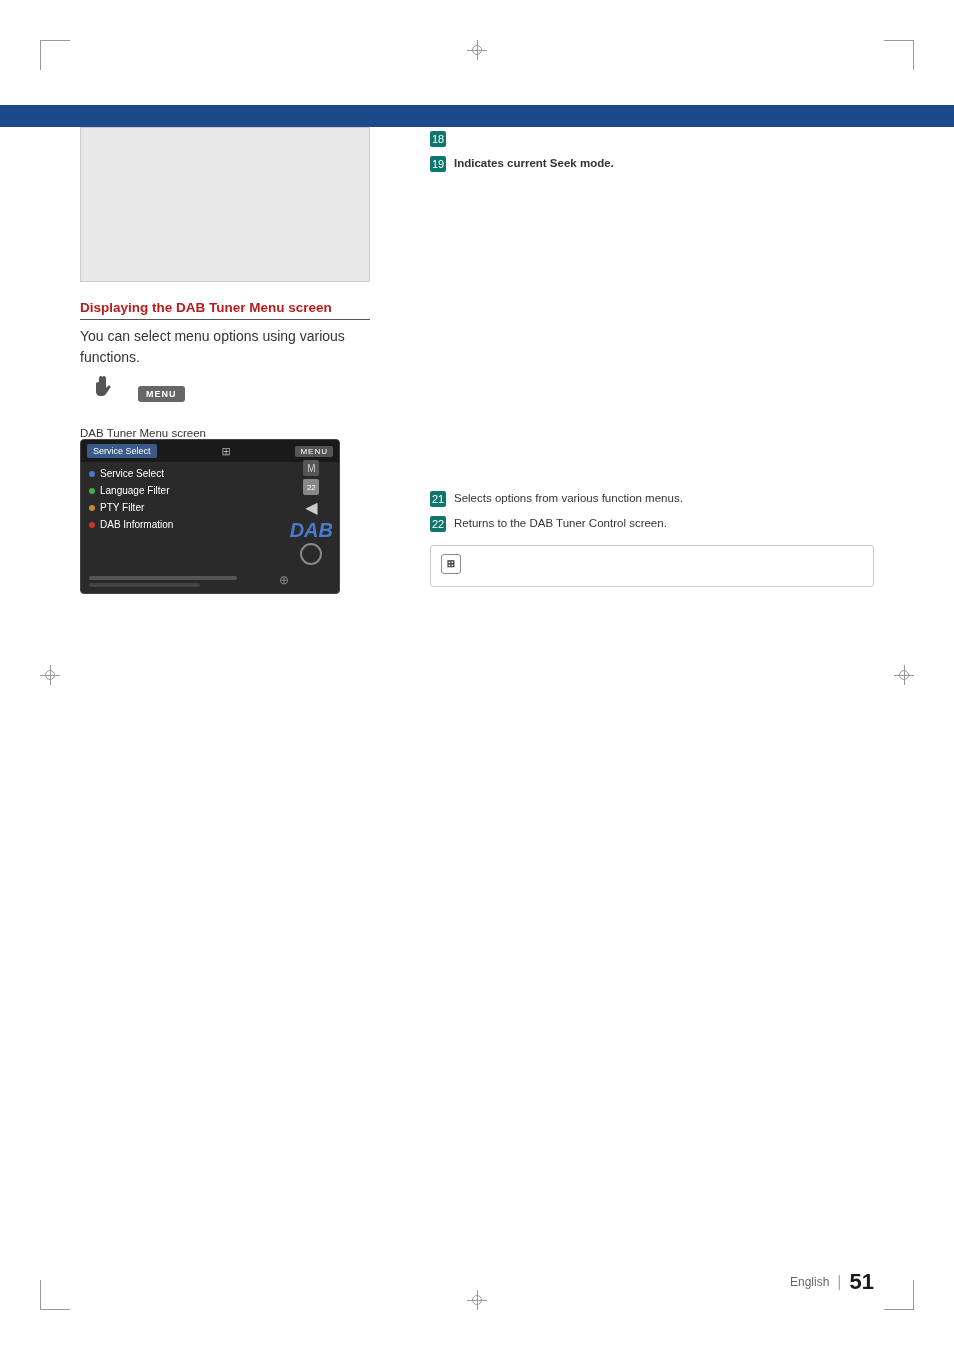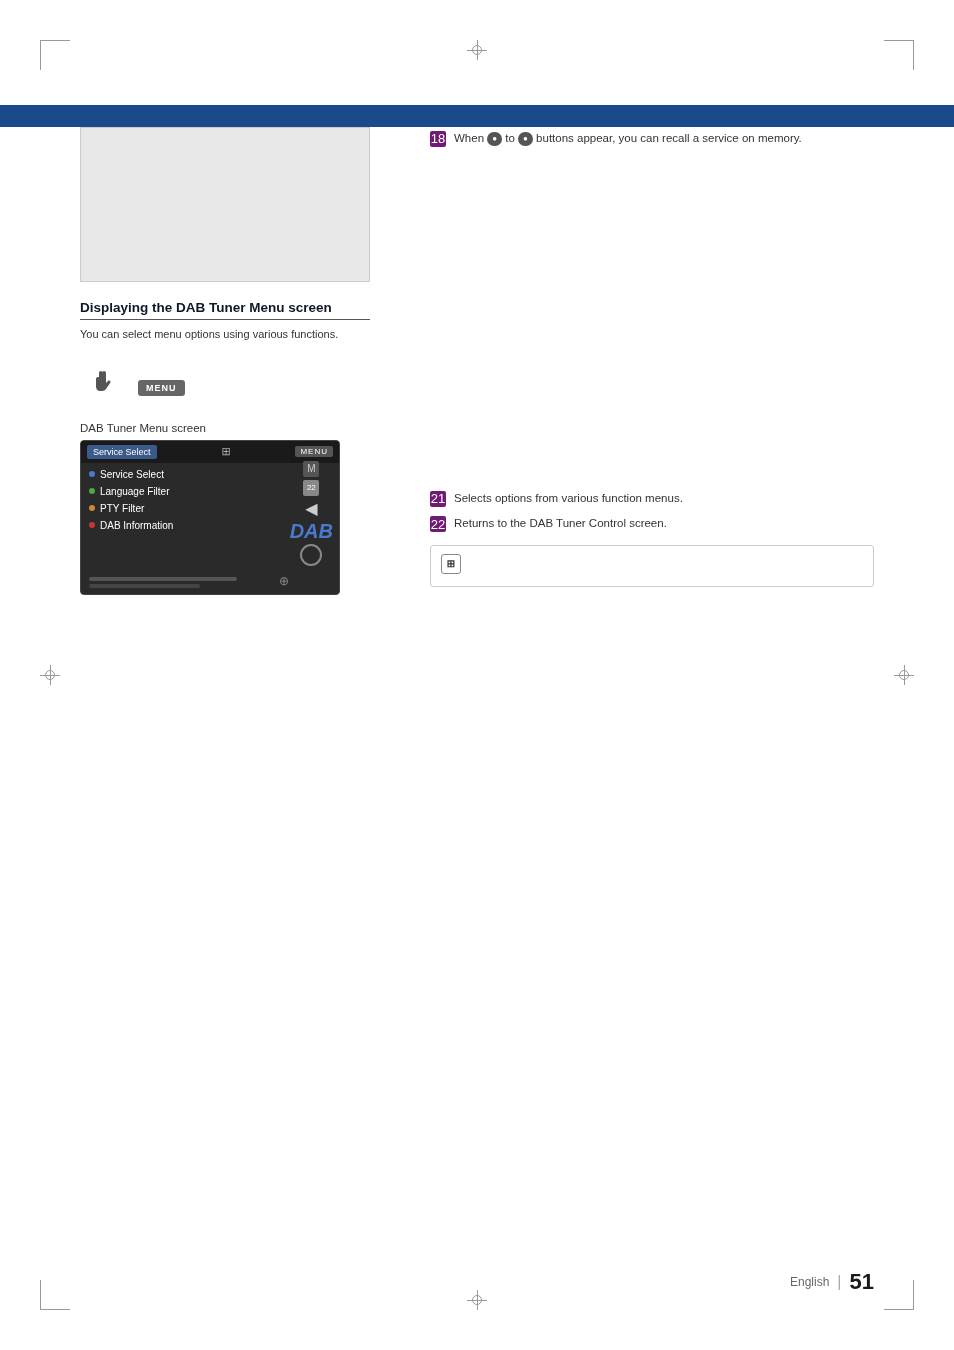--- a/index.html
+++ b/index.html
@@ -86,23 +86,23 @@
     .note-item {
       display: flex;
       align-items: flex-start;
       gap: 8px;
       margin-bottom: 8px;
       font-size: 11.5px;
       line-height: 1.5;
     }
 
     .note-num {
-      background: #701a75;
+      background: #0f766e;
       color: #fff;
-      font-size: 13px;
+      font-size: 11px;
       min-width: 16px;
       height: 16px;
       border-radius: 2px;
       display: flex;
       align-items: center;
       justify-content: center;
       flex-shrink: 0;
       margin-top: 1px;
     }
 
@@ -227,52 +227,52 @@
 
 <div class="header-bar"></div>
 
 <div class="top-image-area" style="display:flex;align-items:center;justify-content:center;color:#bbb;font-size:11px;">
 </div>
 
 <div style="position:absolute;left:430px;top:130px;right:80px;">
 
   <div class="note-item">
     <div class="note-num">18</div>
+  </div>
+
+  <div class="note-item">
+    <div class="note-num">19</div>
     <div class="note-text">
-      When <span style="display:inline-block;background:#555;color:#fff;font-size:8px;padding:1px 5px;border-radius:10px;vertical-align:middle;">●</span>
-      to
-      <span style="display:inline-block;background:#555;color:#fff;font-size:8px;padding:1px 5px;border-radius:10px;vertical-align:middle;">●</span>
-      buttons appear, you can recall a service on memory.
-    </div>
-  </div>
-
+      <span class="bold-text">Indicates current Seek mode.</span>
+    </div>
+  </div>
 
 </div>
 
 <div style="position:absolute;left:80px;top:300px;width:290px;">
 
-  <div style="font-size:13.5px;font-weight:bold;color:#0f172a;border-bottom:1px solid #555;padding-bottom:4px;margin-bottom:6px;">Displaying the DAB Tuner Menu screen</div>
-
-  <div style="font-size:11px;color:#333;line-height:1.5;margin-bottom:24px;">You can select menu options using various functions.</div>
+  <div style="font-size:13.5px;font-weight:bold;color:#b91c1c;border-bottom:1px solid #555;padding-bottom:4px;margin-bottom:6px;">Displaying the DAB Tuner Menu screen</div>
+
+  <div style="font-size:14px;color:#333;line-height:1.5;margin-bottom:4px;">You can select menu options using various functions.</div>
 
   <div style="display:flex;align-items:center;gap:14px;margin-bottom:12px;padding-left:8px;">
 
     <div style="font-size:30px;">
       
       <svg width="36" height="36" viewBox="0 0 36 36" fill="none">
         <path d="M14 6 C14 4.9 14.9 4 16 4 C17.1 4 18 4.9 18 6 L18 16 L20 14 C20.6 13.4 21.5 13.4 22.1 14 C22.7 14.6 22.7 15.5 22.1 16.1 L18 22 C17.2 23.2 15.8 24 14.2 24 L12 24 C9.8 24 8 22.2 8 20 L8 12 C8 10.9 8.9 10 10 10 C10.4 10 10.7 10.1 11 10.3 L11 6 C11 4.9 11.9 4 13 4 C13.5 4 14 4.4 14 5 L14 6 Z" fill="#555"></path>
       </svg>
     </div>
 
     <div style="background:#666;color:#fff;font-size:9px;padding:3px 8px;border-radius:3px;font-weight:bold;letter-spacing:1px;">
       MENU
     </div>
   </div>
 
-  <div style="font-size:11.5px;color:#333;margin-bottom:6px;">DAB Tuner Menu screen</div>
+  <div style="font-size:11.5px;color:#333;margin-bottom:0;">DAB Tuner Menu screen</div>
 
   <div class="dab-screen">
 
     <div class="dab-screen-header">
       <div style="background:#3a5a8a;color:#fff;font-size:9px;padding:2px 6px;border-radius:2px;">
         Service Select
       </div>
       <div style="color:#aaa;font-size:11px;">⊞</div>
       <div style="background:#555;color:#fff;font-size:8px;padding:1px 5px;border-radius:2px;letter-spacing:1px;">
         MENU

